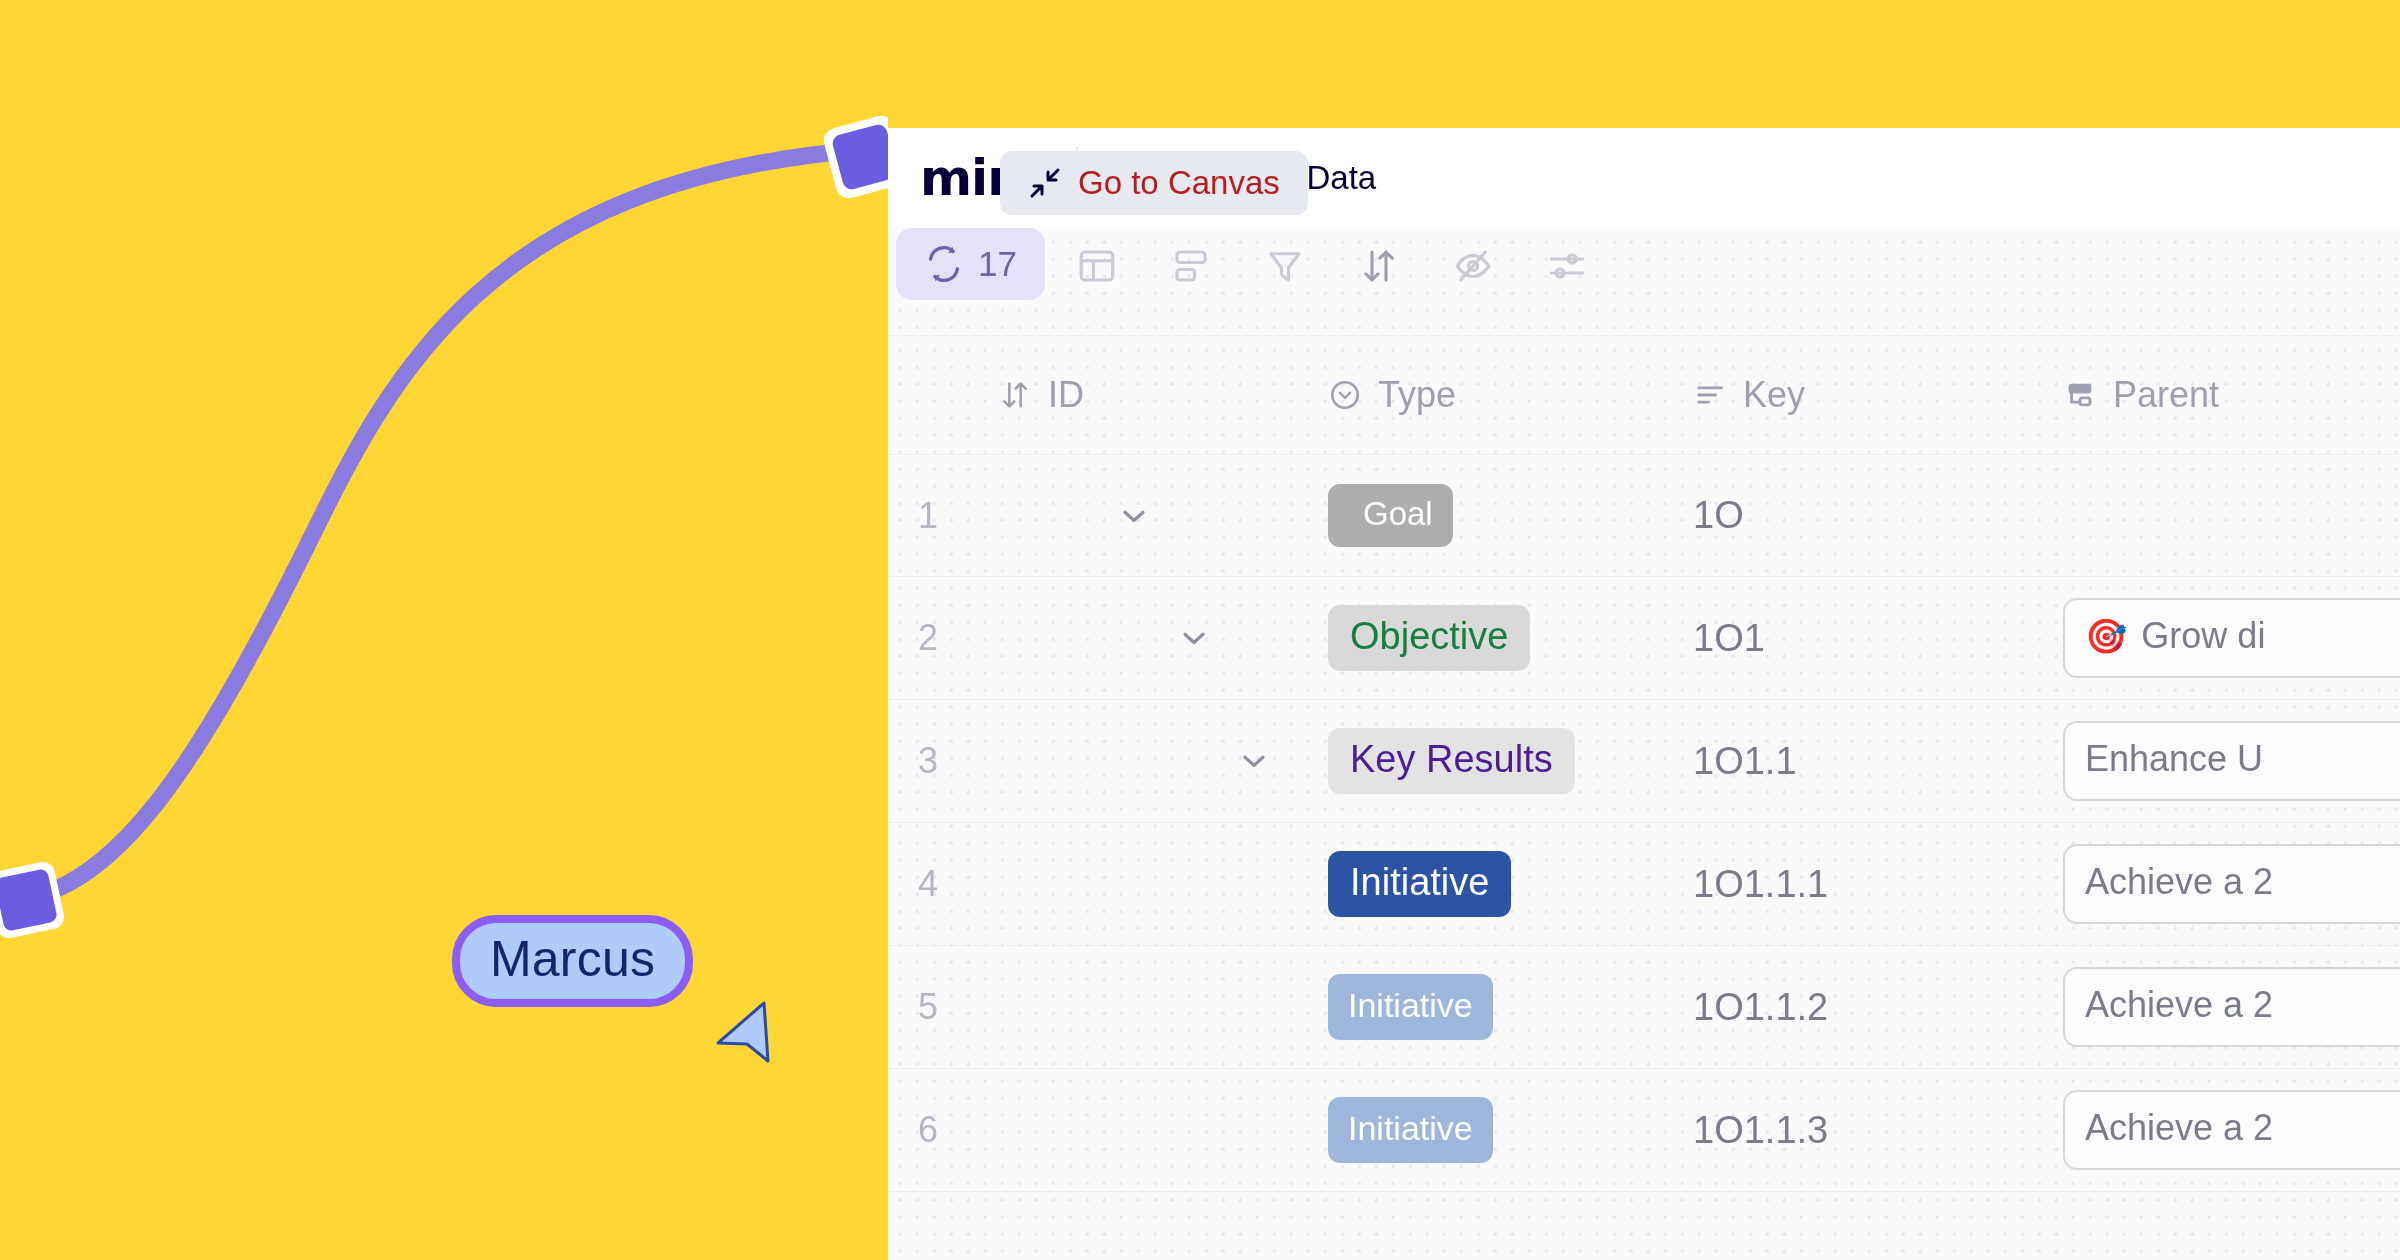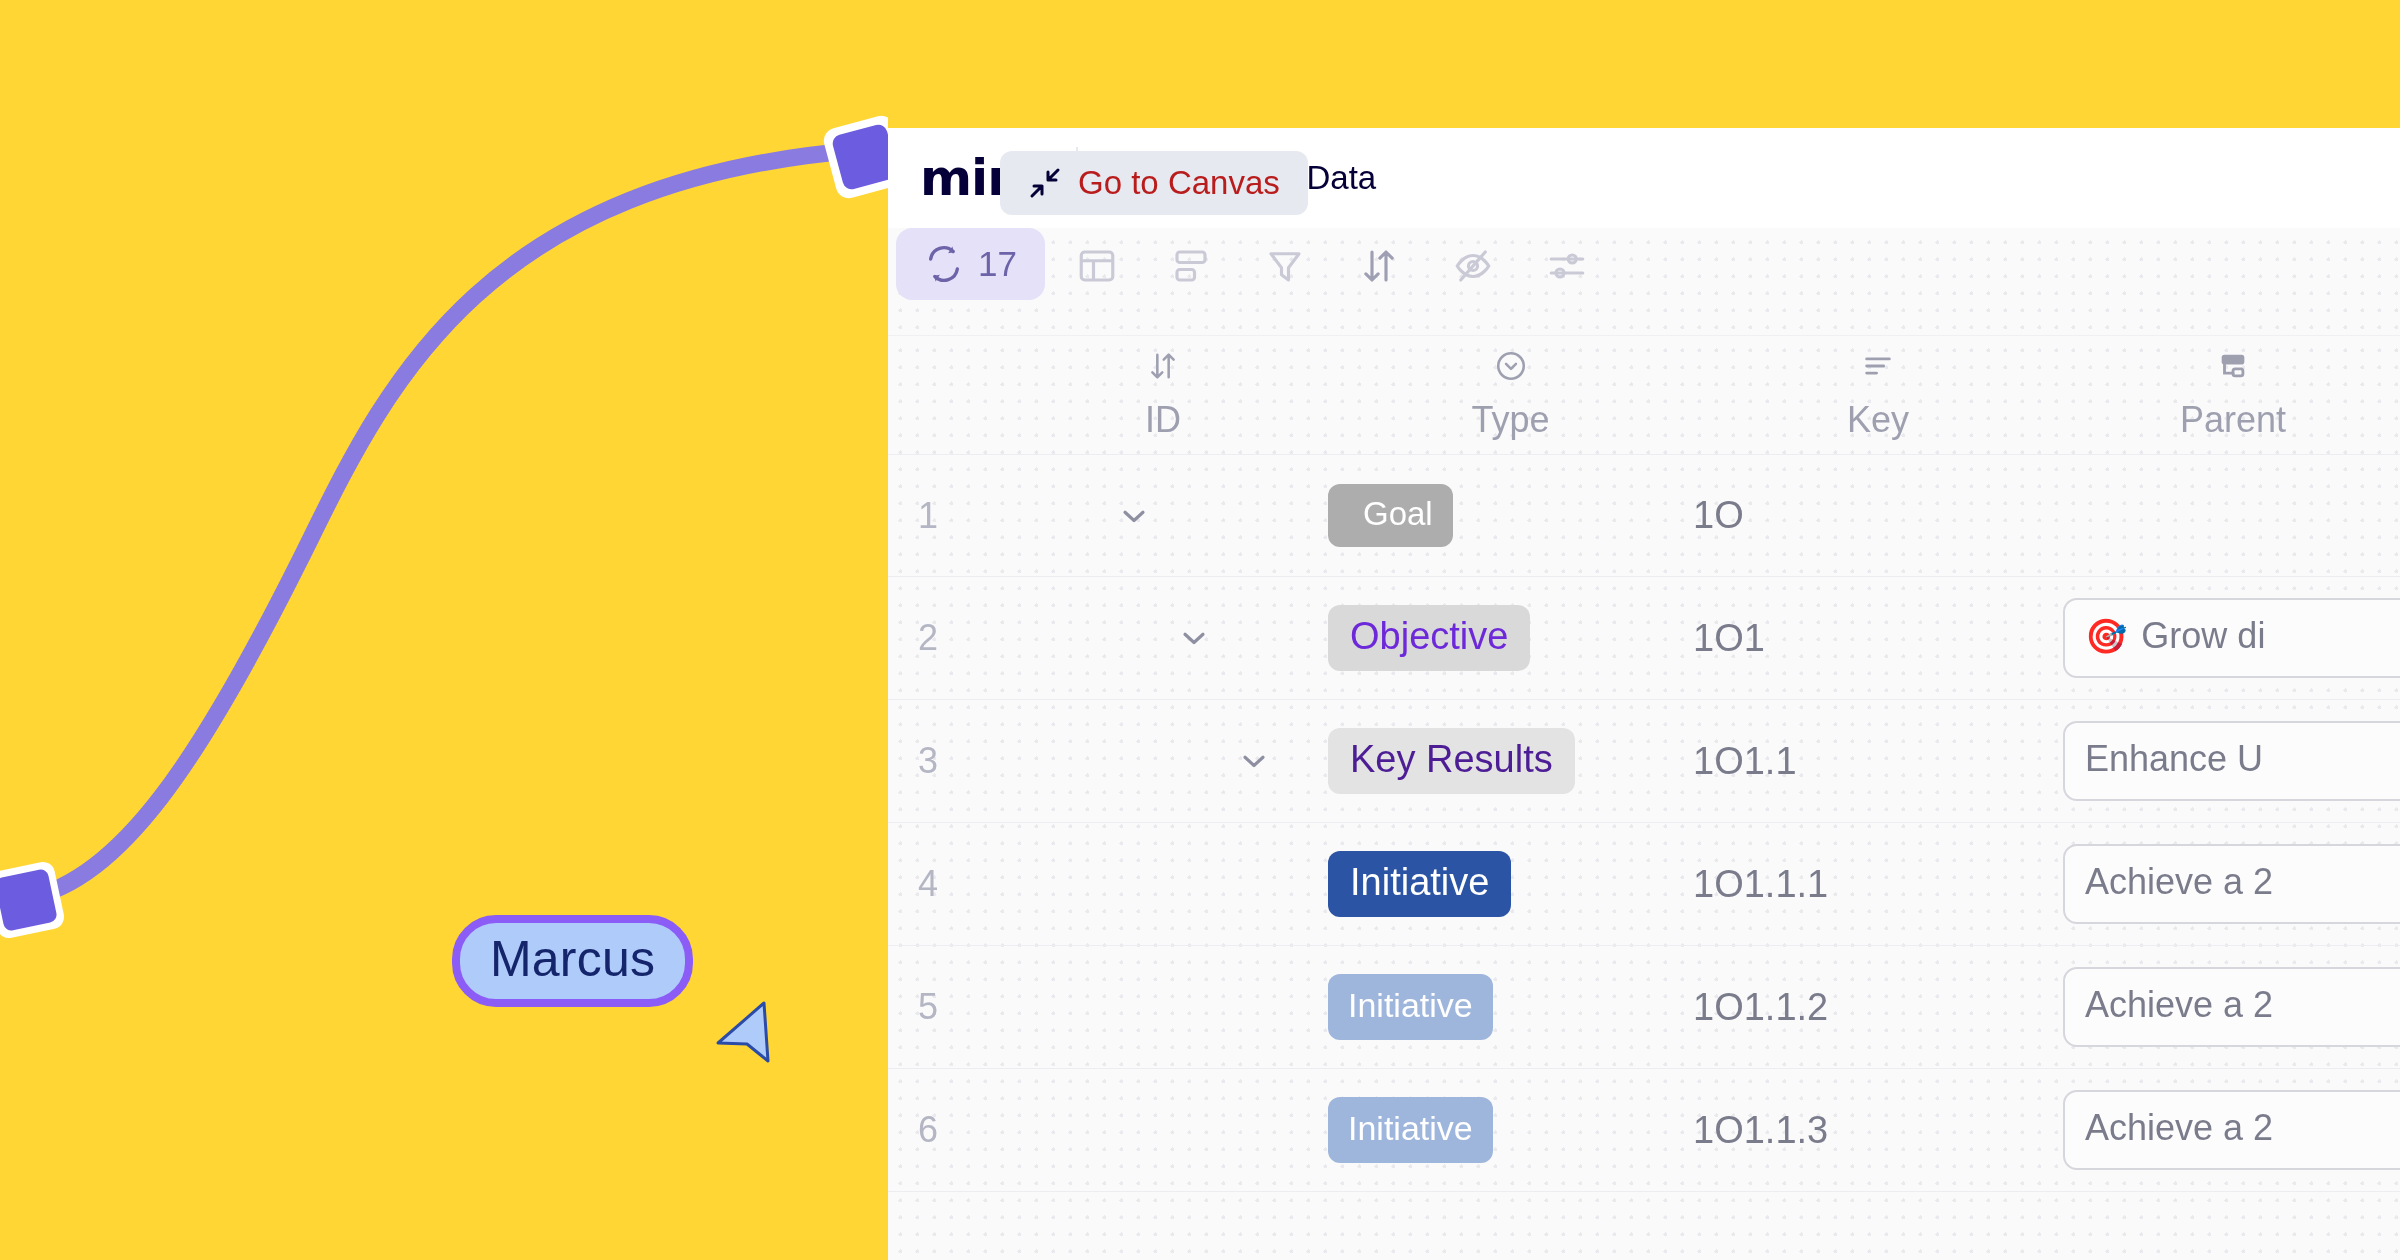--- a/index.html
+++ b/index.html
@@ -123,41 +123,41 @@
   .t-row.data:first-of-type { border-top: 1px solid #EDEDF1; }
 
   .c-num   { width: 110px; flex: none; padding-left: 30px; }
   .c-id    { width: 330px; flex: none; position: relative; }
   .c-type  { width: 365px; flex: none; }
   .c-key   { width: 370px; flex: none; }
   .c-parent{ width: 340px; flex: none; }
 
   .hdr-cell {
     display: flex; align-items: center; gap: 16px;
-    color: #9EA0B0; font-size: 36px; white-space: nowrap; flex-direction: column;
+    color: #9EA0B0; font-size: 36px; white-space: nowrap;
   }
   .hdr-cell svg { flex: none; }
 
   .row-num { color: #B4B6C4; font-size: 36px; }
 
   .chev {
     position: absolute; top: 50%; transform: translateY(-50%);
     width: 36px; height: 36px;
   }
 
   .badge {
     display: inline-block;
     border-radius: 12px;
     font-size: 38px;
     padding: 12px 22px 16px 22px;
     line-height: 1;
     white-space: nowrap;
   }
   .badge.goal      { background: #ADADAD; color: #ffffff; font-size: 33px; padding: 13px 20px 17px 35px; }
-  .badge.objective { background: #D9D9D9; color: #6d28d9; }
+  .badge.objective { background: #D9D9D9; color: #15803d; }
   .badge.keyresults{ background: #E3E3E3; color: #4c1d95; }
   .badge.init-dark { background: #2B54A4; color: #ffffff; }
   .badge.init-light{ background: #9FB6DC; color: #ffffff; font-size: 34px; padding: 14px 20px 18px 20px; }
 
   .key-val { color: #7A7C8C; font-size: 38px; }
 
   .parent-pill {
     display: flex; align-items: center; gap: 14px;
     border: 2px solid #D6D6DD;
     border-radius: 14px;

